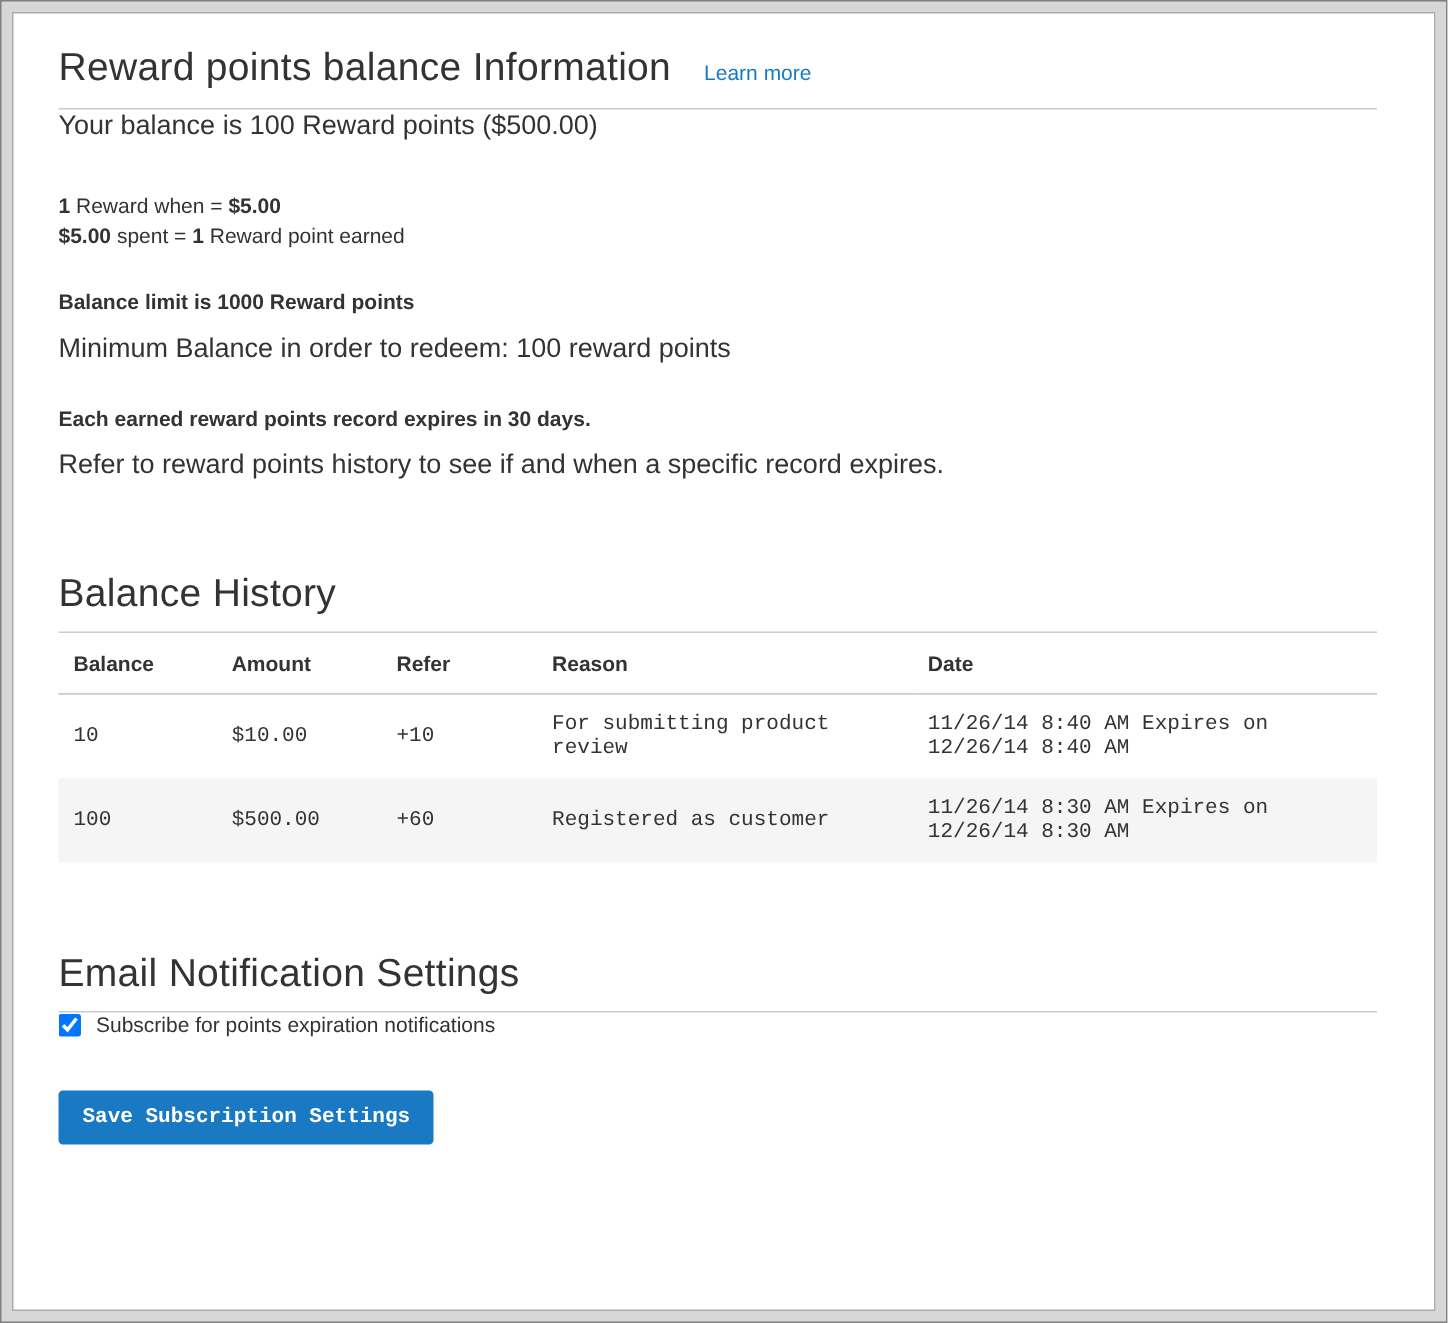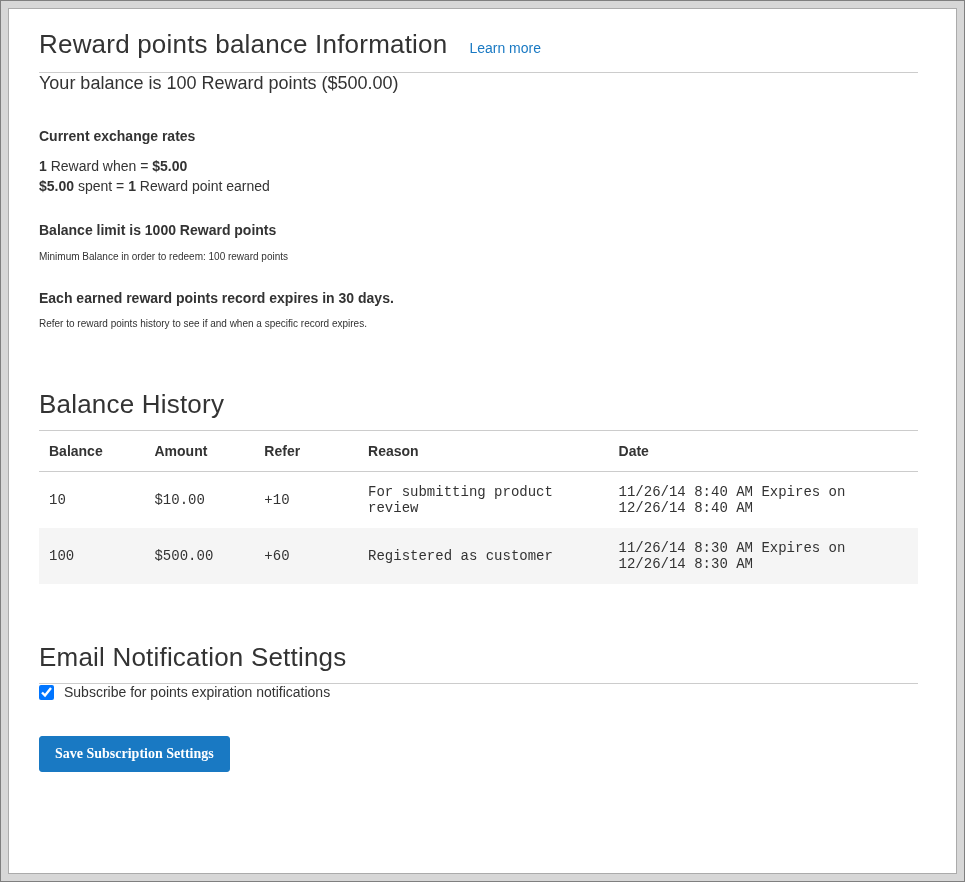--- a/index.html
+++ b/index.html
@@ -59,21 +59,21 @@
     font-weight: 700;
     margin: 0 0 13px 0;
   }
   .rates {
     font-size: 14px;
     line-height: 1.4;
     margin: 0 0 26px 0;
   }
   .rates b { font-weight: 700; }
   .plain-line {
-    font-size: 10px;
+    font-size: 18px;
     margin: 0 0 28px 0;
   }
   .expire-note { margin-bottom: 12px; }
   .expire-hint { margin-bottom: 60px; }
   .section-heading {
     font-size: 26px;
     font-weight: 300;
     margin: 0 0 10px 0;
     letter-spacing: 0.2px;
   }
@@ -114,42 +114,41 @@
     margin: 0;
     cursor: pointer;
   }
   .save-btn {
     display: inline-block;
     margin-top: 8px;
     background: #1979c3;
     border: 1px solid #1979c3;
     border-radius: 3px;
     color: #ffffff;
-    font-family: Liberation Serif, serif;
+    font-family: Liberation Mono, monospace;
     font-size: 14px;
     font-weight: 600;
     padding: 9px 15px;
     cursor: pointer;
   }
 </style>
 </head>
 <body>
 
 <div class="viewport">
   <div class="card">
 
     <div class="title-row">
       <h1 class="page-title">Reward points balance Information</h1>
       <a class="learn-more" href="#">Learn more</a>
     </div>
     <hr class="divider divider-title">
 
     <p class="balance-summary">Your balance is 100 Reward points ($500.00)</p>
 
-    <p class="bold-line">Current exchange rates</p>
 
     <p class="rates">
       <span><b>1</b><span> Reward when = </span><b>$5.00</b></span><br>
       <span><b>$5.00</b><span> spent = </span><b>1</b><span> Reward point earned</span></span>
     </p>
 
     <p class="bold-line">Balance limit is 1000 Reward points</p>
     <p class="plain-line">Minimum Balance in order to redeem: 100 reward points</p>
 
     <p class="bold-line expire-note">Each earned reward points record expires in 30 days.</p>

